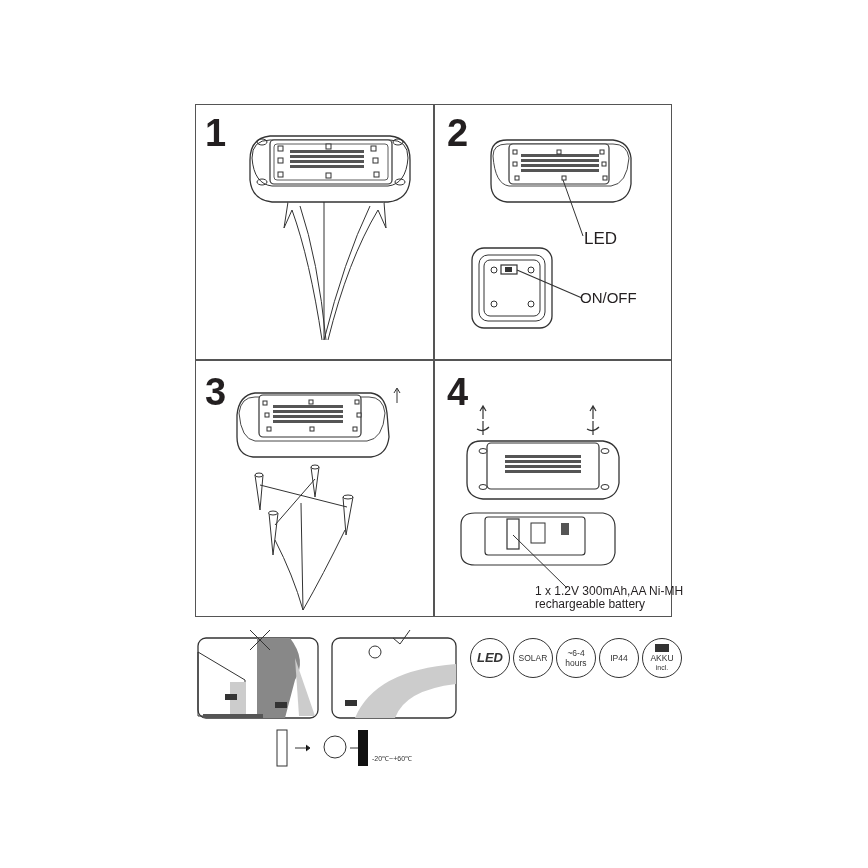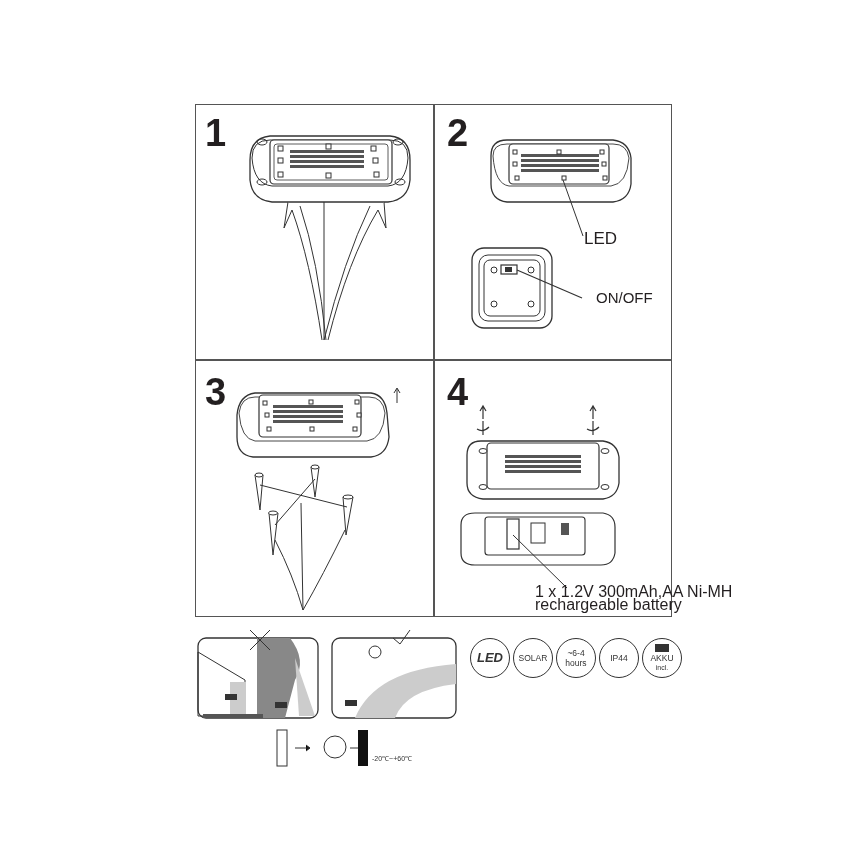--- a/index.html
+++ b/index.html
@@ -2,21 +2,21 @@
 <html><head>
 <meta charset="utf-8">
 <style>
   html,body{margin:0;padding:0;background:#fff;}
   body{width:868px;height:868px;position:relative;overflow:hidden;font-family:"Liberation Sans",sans-serif;color:#231f20;}
   .grid{position:absolute;left:195px;top:104px;width:477px;height:513px;border:1.5px solid #555;box-sizing:border-box;}
   .vline{position:absolute;left:237px;top:0;width:1.5px;height:100%;background:#555;}
   .hline{position:absolute;left:0;top:254px;width:100%;height:1.5px;background:#555;}
   .step{position:absolute;font-weight:bold;font-size:38px;line-height:1;color:#231f20;}
   .lbl{position:absolute;font-size:17px;color:#231f20;}
-  .bat{position:absolute;font-size:16px;line-height:13px;color:#231f20;}
+  .bat{position:absolute;font-size:12px;line-height:13px;color:#231f20;}
   svg{position:absolute;overflow:visible;}
   .badges{position:absolute;left:470px;top:638px;display:flex;gap:3px;}
   .badge{width:40px;height:40px;border:1.3px solid #333;border-radius:50%;display:flex;flex-direction:column;align-items:center;justify-content:center;font-size:8.5px;color:#333;text-align:center;line-height:10px;box-sizing:border-box;}
   .badge.led{font-weight:bold;font-style:italic;font-size:13px;}
   .temp{position:absolute;left:372px;top:754px;font-size:7px;color:#333;}
 </style>
 </head>
 <body>
 
 <div class="grid">
@@ -87,21 +87,21 @@
   <rect x="31" y="19" width="16" height="9" fill="#fff" stroke="#333" stroke-width="1.2"></rect>
   <rect x="35" y="21" width="7" height="5" fill="#333"></rect>
   <g fill="none" stroke="#333" stroke-width="1">
       <circle cx="24" cy="24" r="3"></circle>
       <circle cx="61" cy="24" r="3"></circle>
       <circle cx="24" cy="58" r="3"></circle>
       <circle cx="61" cy="58" r="3"></circle>
     </g>
   <line x1="47" y1="24" x2="112" y2="52" stroke="#333" stroke-width="1.2"></line>
 </svg>
-<div class="lbl" style="left:580px;top:289px;font-size:15px;margin-left:16px;">ON/OFF</div>
+<div class="lbl" style="left:580px;top:289px;font-size:15px;">ON/OFF</div>
 
 <div class="step" style="left:205px;top:373px;">3</div>
 <svg style="left:233px;top:385px;" width="190" height="222" viewBox="0 0 190 222">
   <path d="M4 30 Q6 10 22 8 L138 8 Q152 10 154 28 L156 52 Q154 70 138 72 L20 72 Q4 70 4 52 Z" fill="#fff" stroke="#333" stroke-width="1.3"></path>
   <path d="M6 28 Q8 12 22 12 L136 12 Q150 12 152 28 Q150 54 134 56 L22 56 Q8 54 6 28 Z" fill="none" stroke="#333" stroke-width="0.9"></path>
   <rect x="26" y="10" width="102" height="42" rx="4" fill="#fff" stroke="#333" stroke-width="1.2"></rect>
   <g fill="#555">
       <rect x="40" y="20" width="70" height="3"></rect>
       <rect x="40" y="25" width="70" height="3"></rect>
       <rect x="40" y="30" width="70" height="3"></rect>

